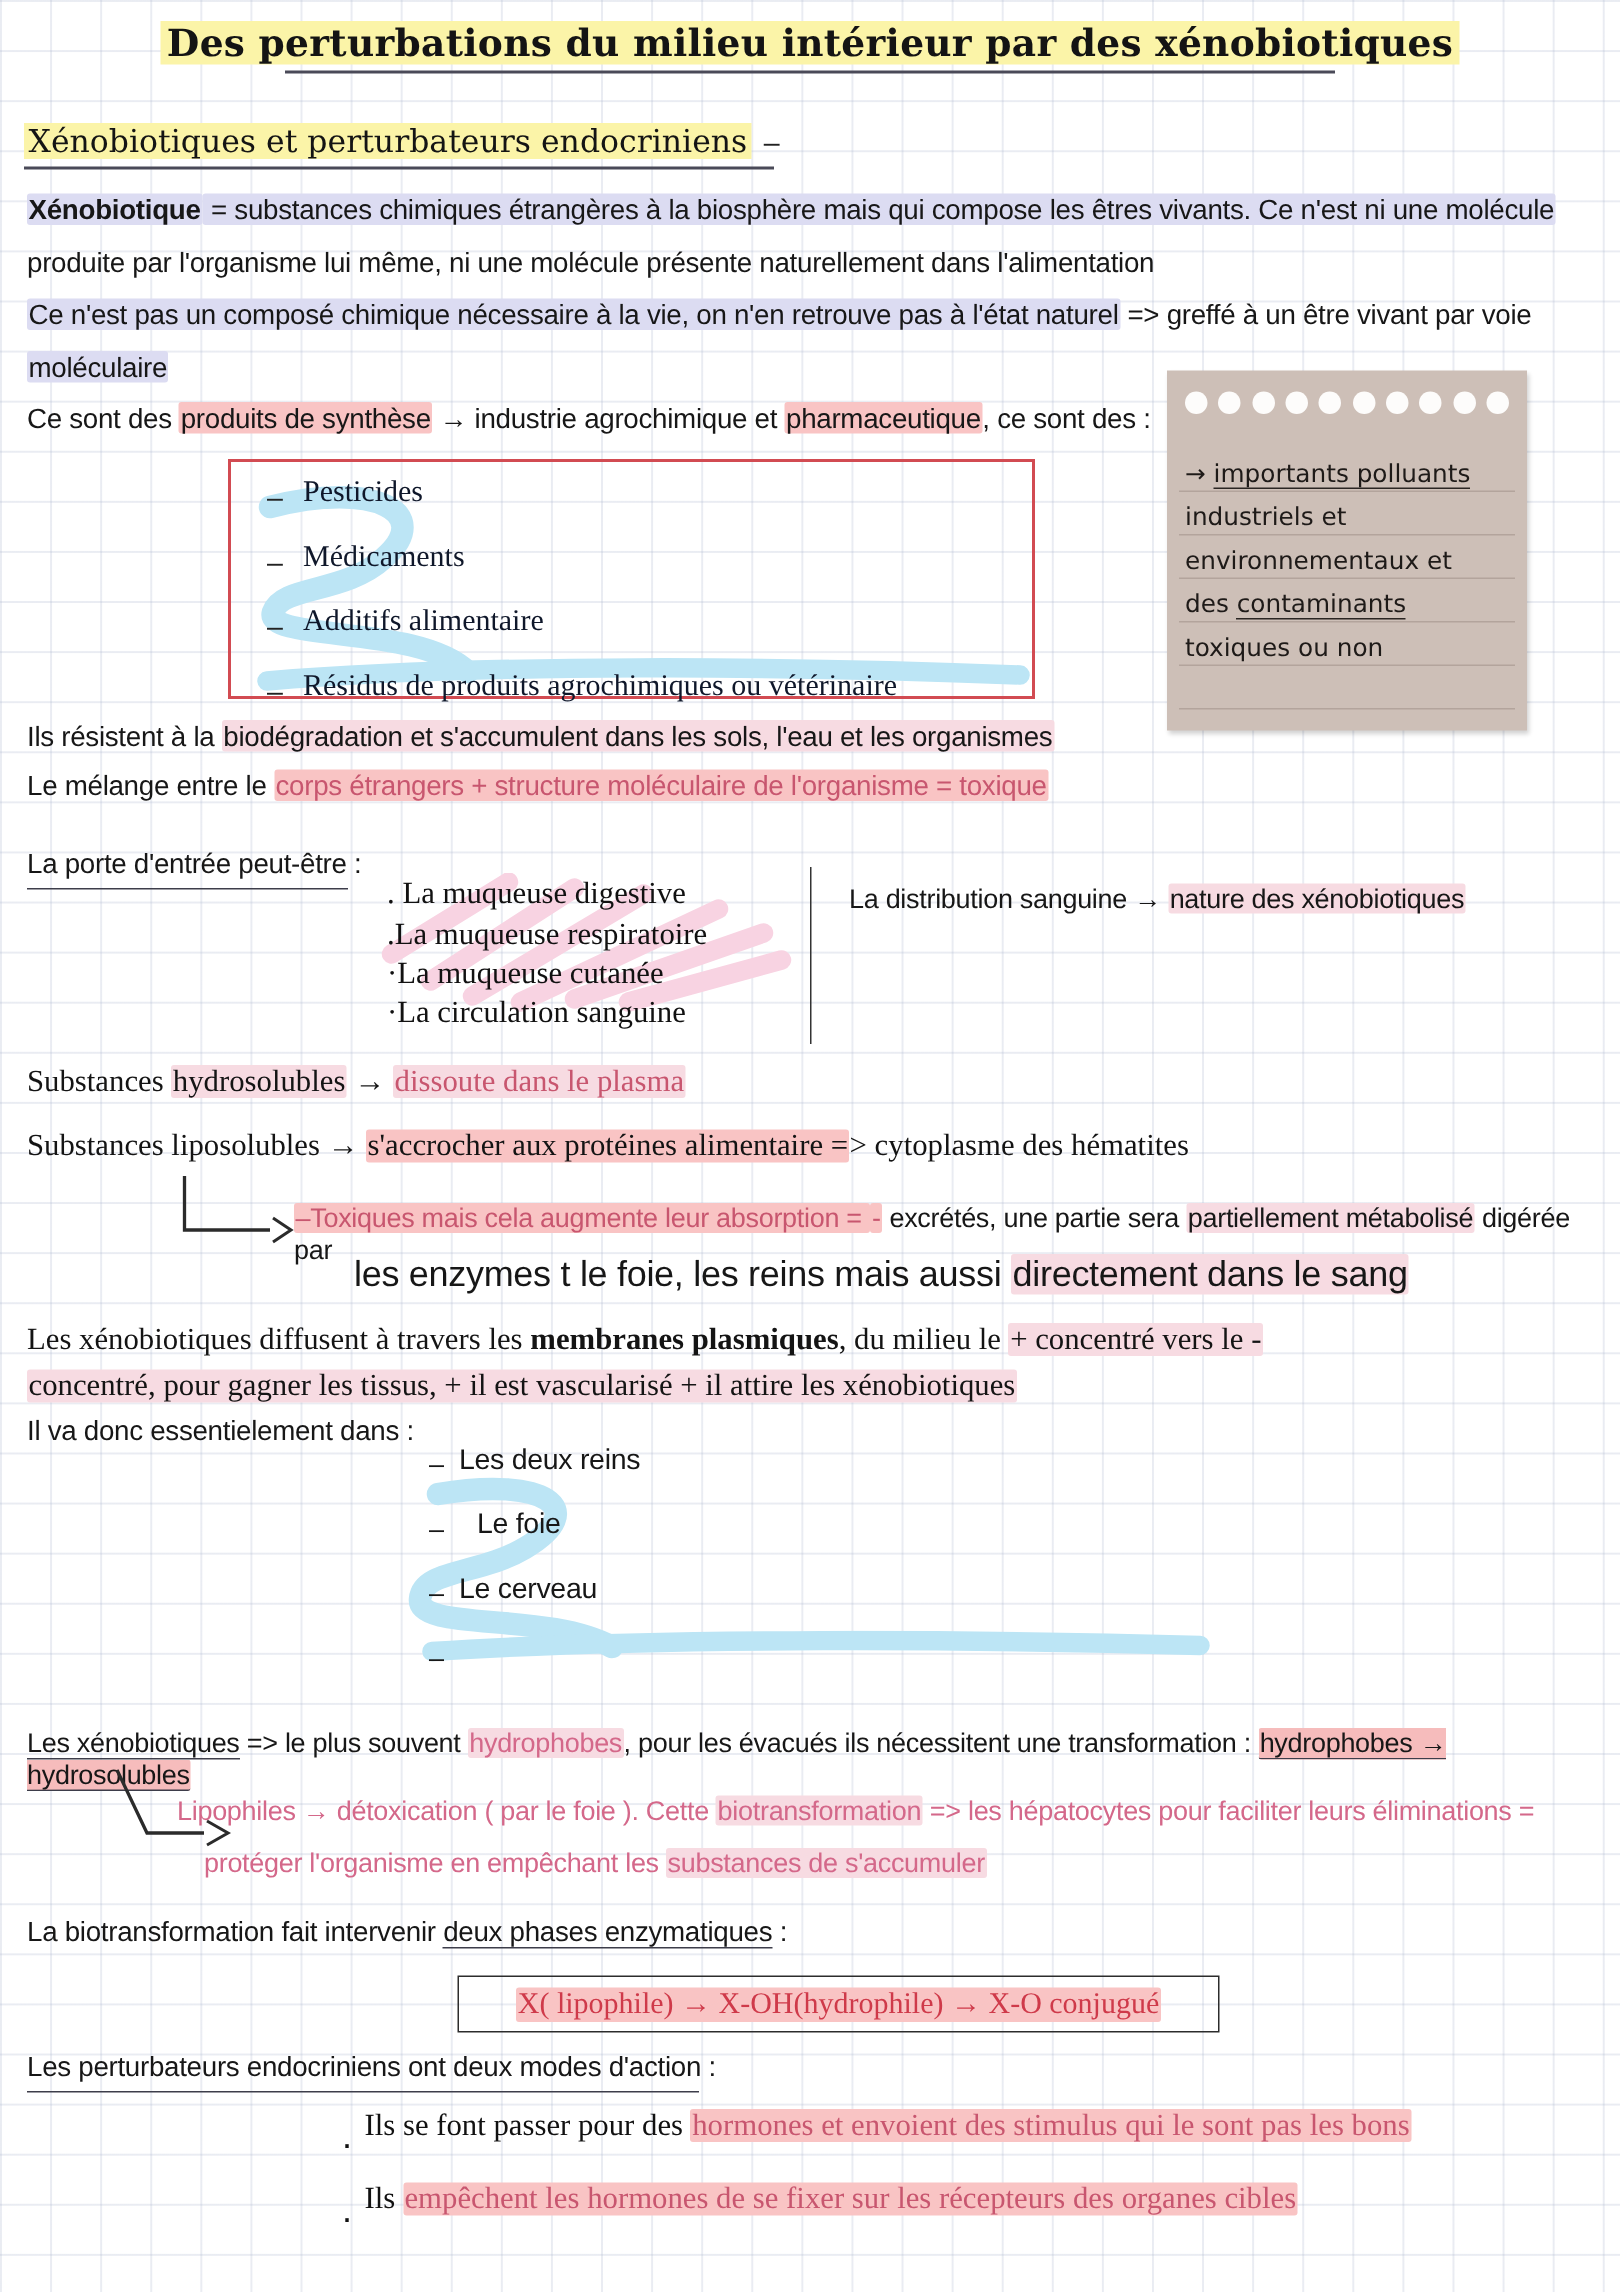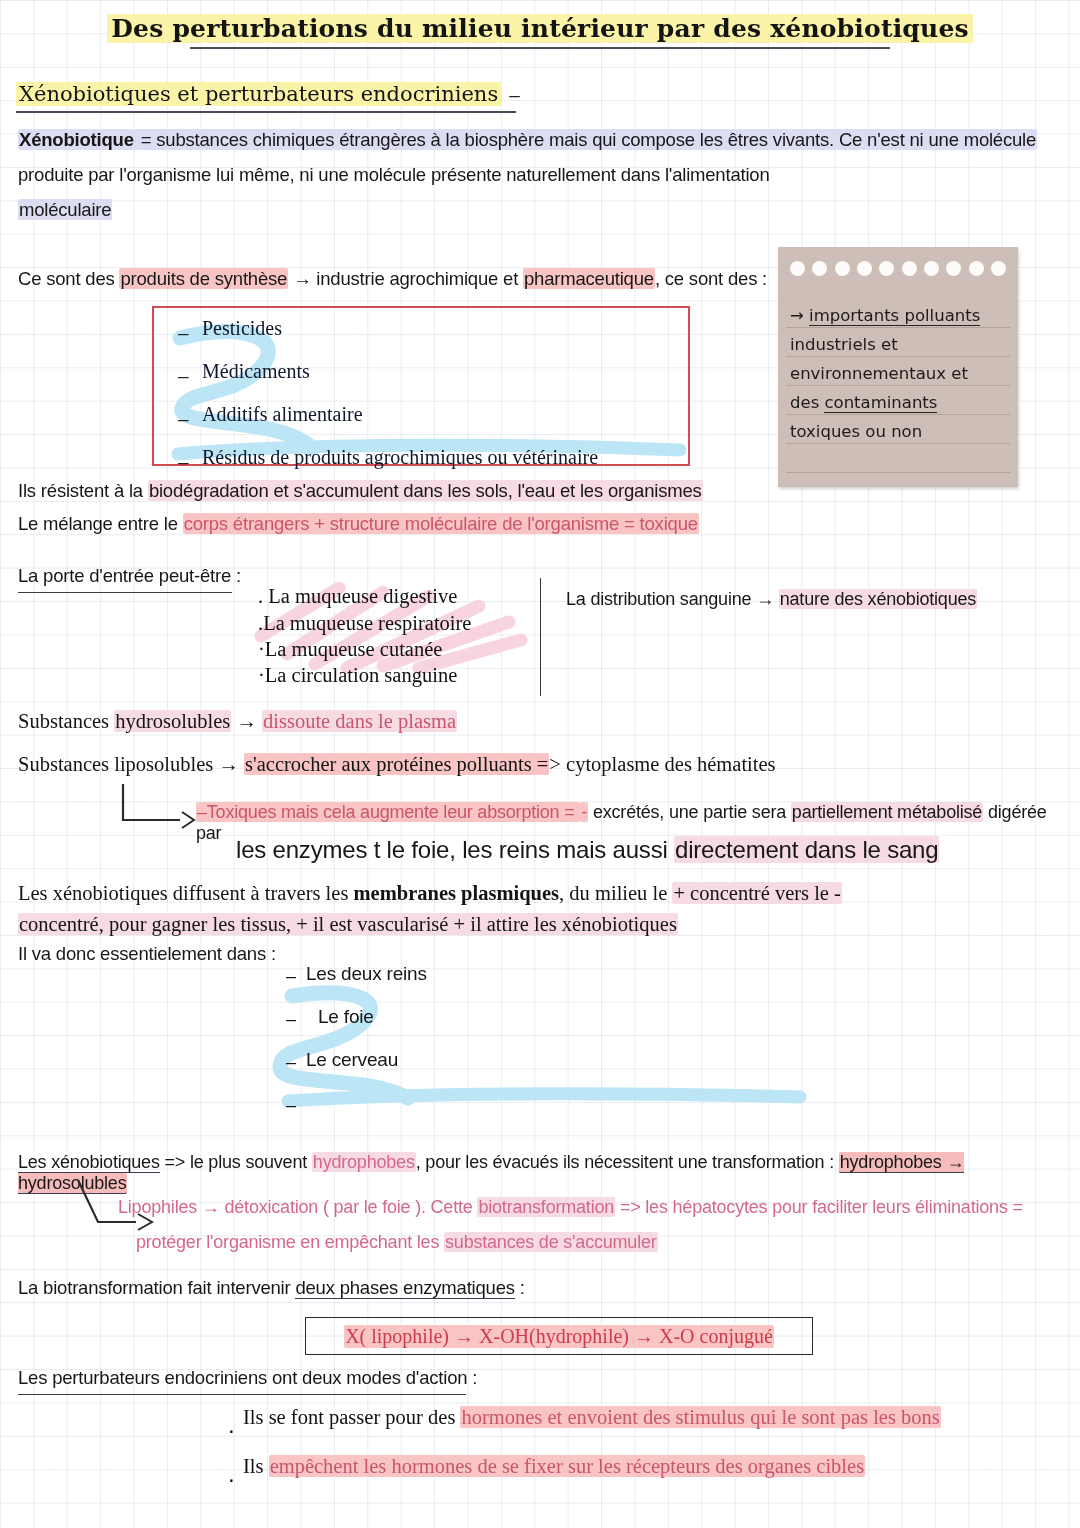--- a/index.html
+++ b/index.html
@@ -132,20 +132,23 @@
   <div id="sec1-rule"></div>
 
   <div class="abs hw para" style="left:18px; top:122px; width:1044px;">
     <div>
       <span class="hl hl-violet" style="font-weight:bold;">Xénobiotique</span><span class="hl hl-violet"> = substances chimiques étrangères à la biosphère mais qui compose les êtres vivants. Ce n'est ni une molécule</span>
     </div>
     <div>
       <span>produite par l'organisme lui même, ni une molécule présente naturellement dans l'alimentation</span>
     </div>
     <div>
+      <span class="hl hl-violet">Ce n'est pas un composé chimique nécessaire à la vie, on n'en retrouve pas à l'état naturel</span><span> =&gt; greffé à un être vivant par voie</span>
+    </div>
+    <div>
       <span class="hl hl-violet">moléculaire</span>
     </div>
   </div>
 
   <div class="abs hw" style="left:18px; top:268px; font-size:18.5px;">
     <span>Ce sont des </span><span class="hl hl-pink">produits de synthèse</span><span> → industrie agrochimique et </span><span class="hl hl-pink">pharmaceutique</span><span>, ce sont des :</span>
   </div>
 
   <svg class="scribble" style="left:160px; top:312px;" width="240" height="152" viewBox="0 0 240 152">
     <path d="M20 26 C 90 8, 130 30, 96 60 C 70 84, 28 78, 22 96 C 16 116, 120 104, 152 136" fill="none" stroke="#bce5f5" stroke-width="15" stroke-linecap="round" stroke-linejoin="round"></path>
@@ -229,21 +232,21 @@
   <div id="divider"></div>
   <div class="hw" id="distrib">
     <span>La distribution sanguine → </span><span class="hl hl-pinklite">nature des xénobiotiques</span>
   </div>
 
   <div class="abs serif" style="left:18px; top:710px; font-size:20.5px;">
     <span>Substances </span><span class="hl hl-pinklite">hydrosolubles</span><span> → </span><span class="hl hl-pinklite txt-rose">dissoute dans le plasma</span>
   </div>
 
   <div class="abs serif" style="left:18px; top:753px; font-size:20.5px;">
-    <span>Substances liposolubles → </span><span class="hl hl-pink">s'accrocher aux protéines polluants =</span><span>&gt; cytoplasme des hématites</span>
+    <span>Substances liposolubles → </span><span class="hl hl-pink">s'accrocher aux protéines alimentaire =</span><span>&gt; cytoplasme des hématites</span>
   </div>
 
   <svg class="conn" style="left:118px; top:784px;" width="130" height="46" viewBox="0 0 130 46">
     <path d="M5 0 L5 36 L 62 36" fill="none" stroke="#2b2b2b" stroke-width="2.2"></path>
     <path d="M64 28 L 76 36 L 64 44" fill="none" stroke="#2b2b2b" stroke-width="2"></path>
   </svg>
 
   <div class="abs hw" style="left:196px; top:802px; font-size:18px; width:860px;">
     <span class="hl hl-pink txt-rose">–Toxiques mais cela augmente leur absorption = </span><span class="hl hl-pink txt-rose">-</span><span> excrétés, une partie sera </span><span class="hl hl-pinklite">partiellement métabolisé</span><span> digérée par</span>
   </div>

